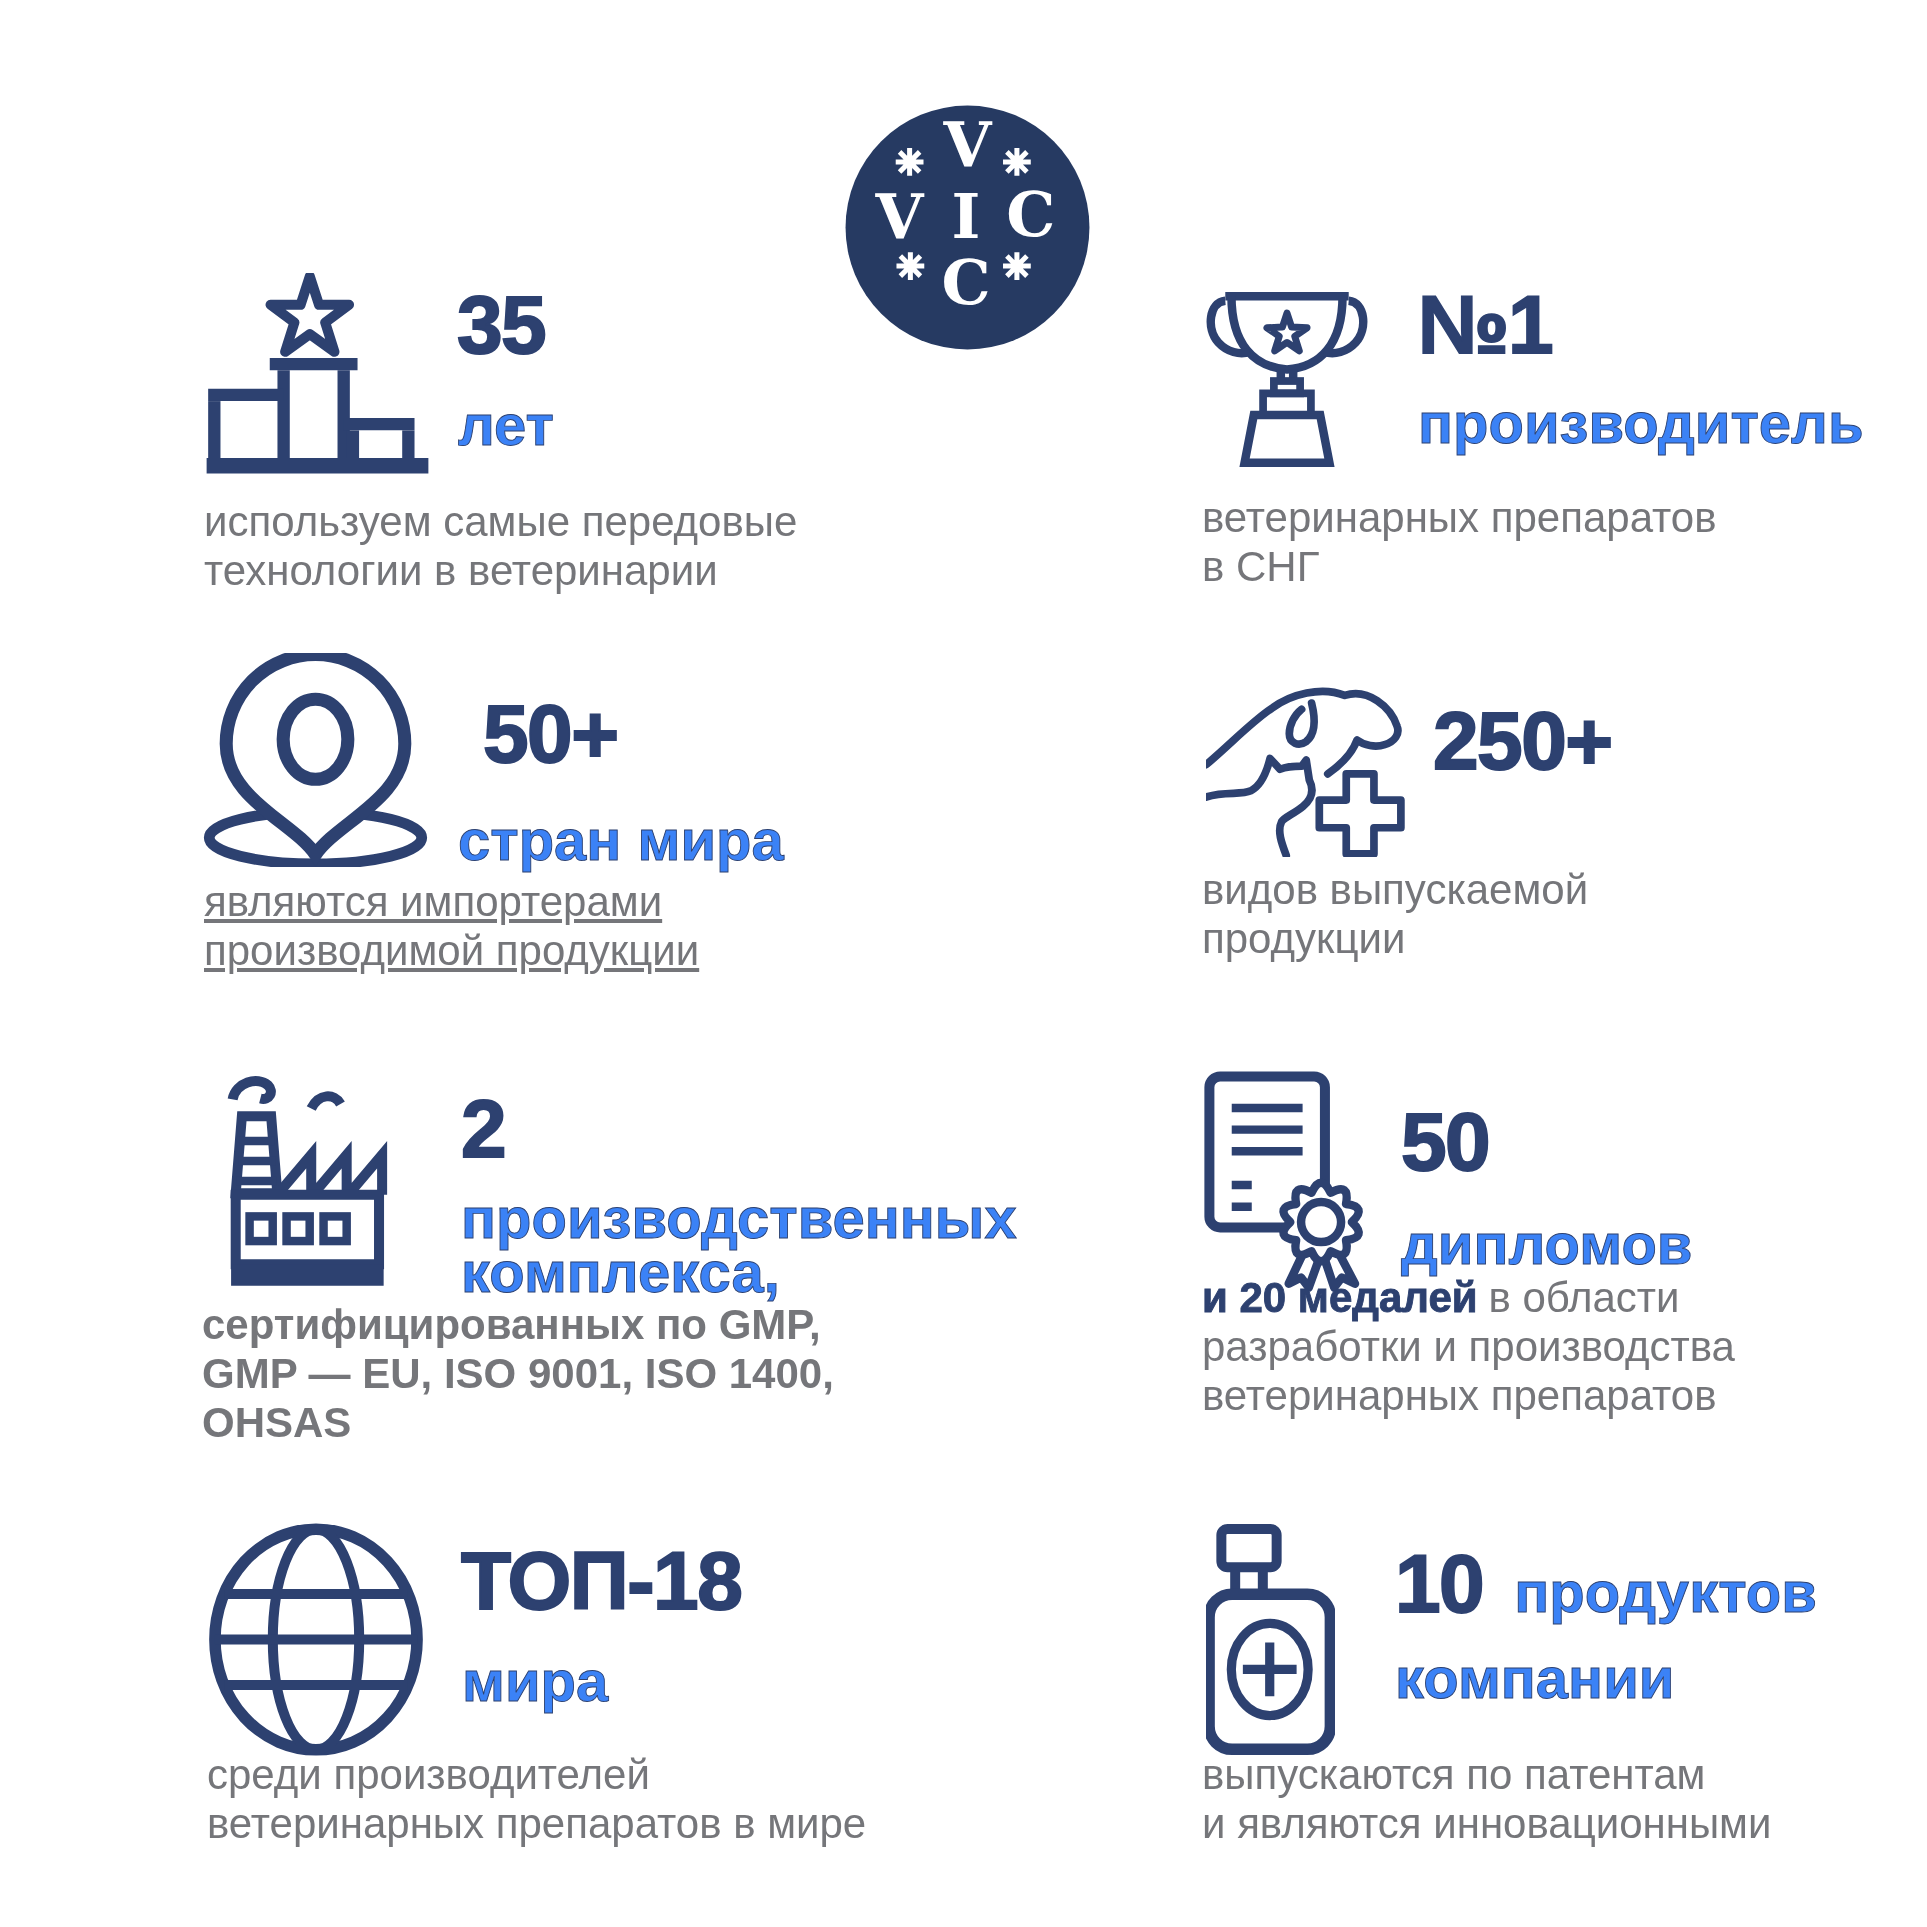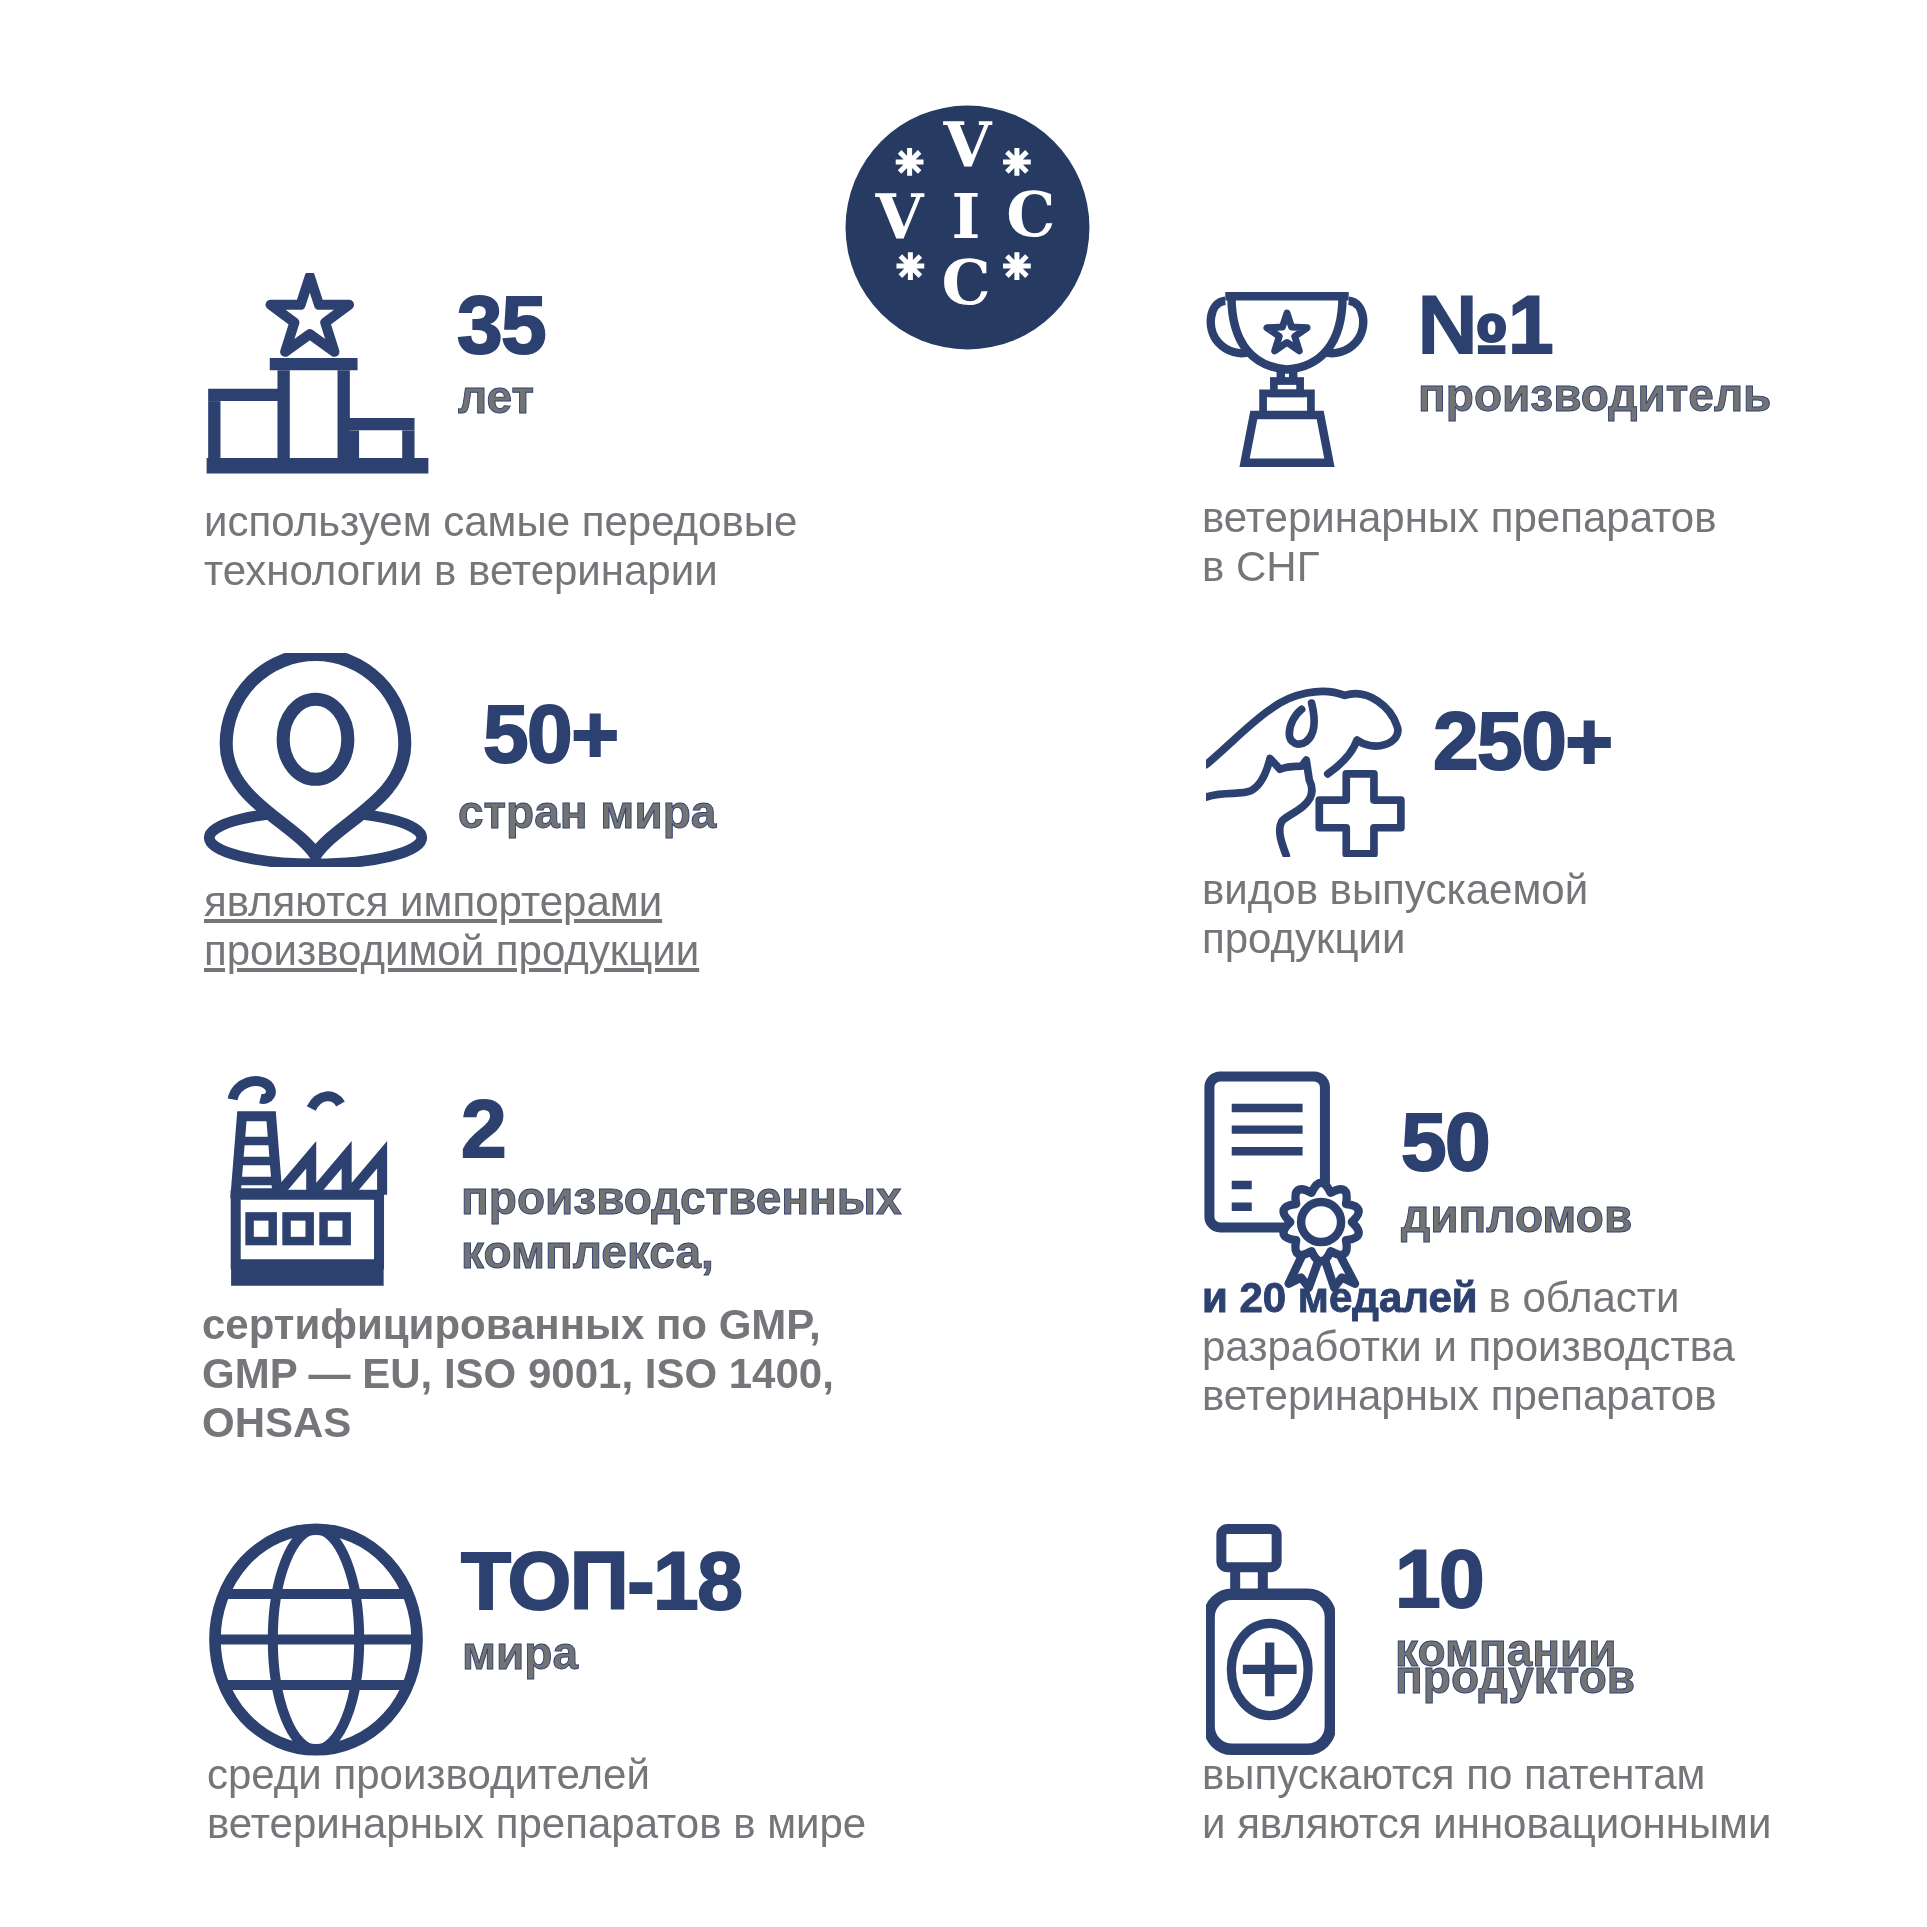--- a/index.html
+++ b/index.html
@@ -6,22 +6,22 @@
   body{
     width:1927px;height:1927px;position:relative;background:#ffffff;
     font-family:"Liberation Sans", sans-serif;overflow:hidden;
   }
   .abs{position:absolute;}
   .num{
     font-size:82px;font-weight:700;color:#2d4170;line-height:1;
     letter-spacing:-1.5px;-webkit-text-stroke:2px #2d4170;white-space:pre;
   }
   .lbl{
-    font-size:46px;font-weight:700;color:#737373;line-height:1.17;
-    white-space:pre-line;-webkit-text-stroke:0.9px #2d4170;
+    font-size:58px;font-weight:700;color:#3b82f6;line-height:1.17;
+    white-space:pre-line;margin-top:20px;-webkit-text-stroke:0.9px #2d4170;
   }
   .cap{
     font-size:42px;color:#75767a;line-height:49px;white-space:pre-line;width:724px;
   }
   .cap .hl{
     color:#2d4170;font-weight:700;-webkit-text-stroke:0.9px #2d4170;margin-right:10.8px;
   }
   .icon svg{display:block;width:100%;height:100%;}
 
   
@@ -56,21 +56,21 @@
   .p-s6-num{left:1401px;top:1101px;}
   .p-s6-lbl{left:1401px;top:1190px;}
   .p-s6-cap{left:1202px;top:1273px;}
   
   .p-s7-icon{left:208px;top:1523px;width:216px;height:233px;}
   .p-s7-num{left:461px;top:1540px;}
   .p-s7-lbl{left:462px;top:1627px;}
   .p-s7-cap{left:207px;top:1750px;}
   
   .p-s8-icon{left:1206px;top:1523px;width:129px;height:233px;}
-  .p-s8-head{left:1395px;top:1538px;display:flex;align-items:baseline;gap:31px;flex-direction:column;}
+  .p-s8-head{left:1395px;top:1538px;display:flex;align-items:baseline;gap:31px;}
   .p-s8-lbl{left:1395px;top:1624px;}
   .p-s8-cap{left:1202px;top:1750px;}
 </style>
 </head>
 <body>
 
 <div class="abs p-logo">
   <svg viewBox="0 0 320 320">
     <circle cx="160" cy="160" r="158" fill="#263a62"></circle>
     <g stroke="#ffffff" stroke-width="6.5" fill="none">

